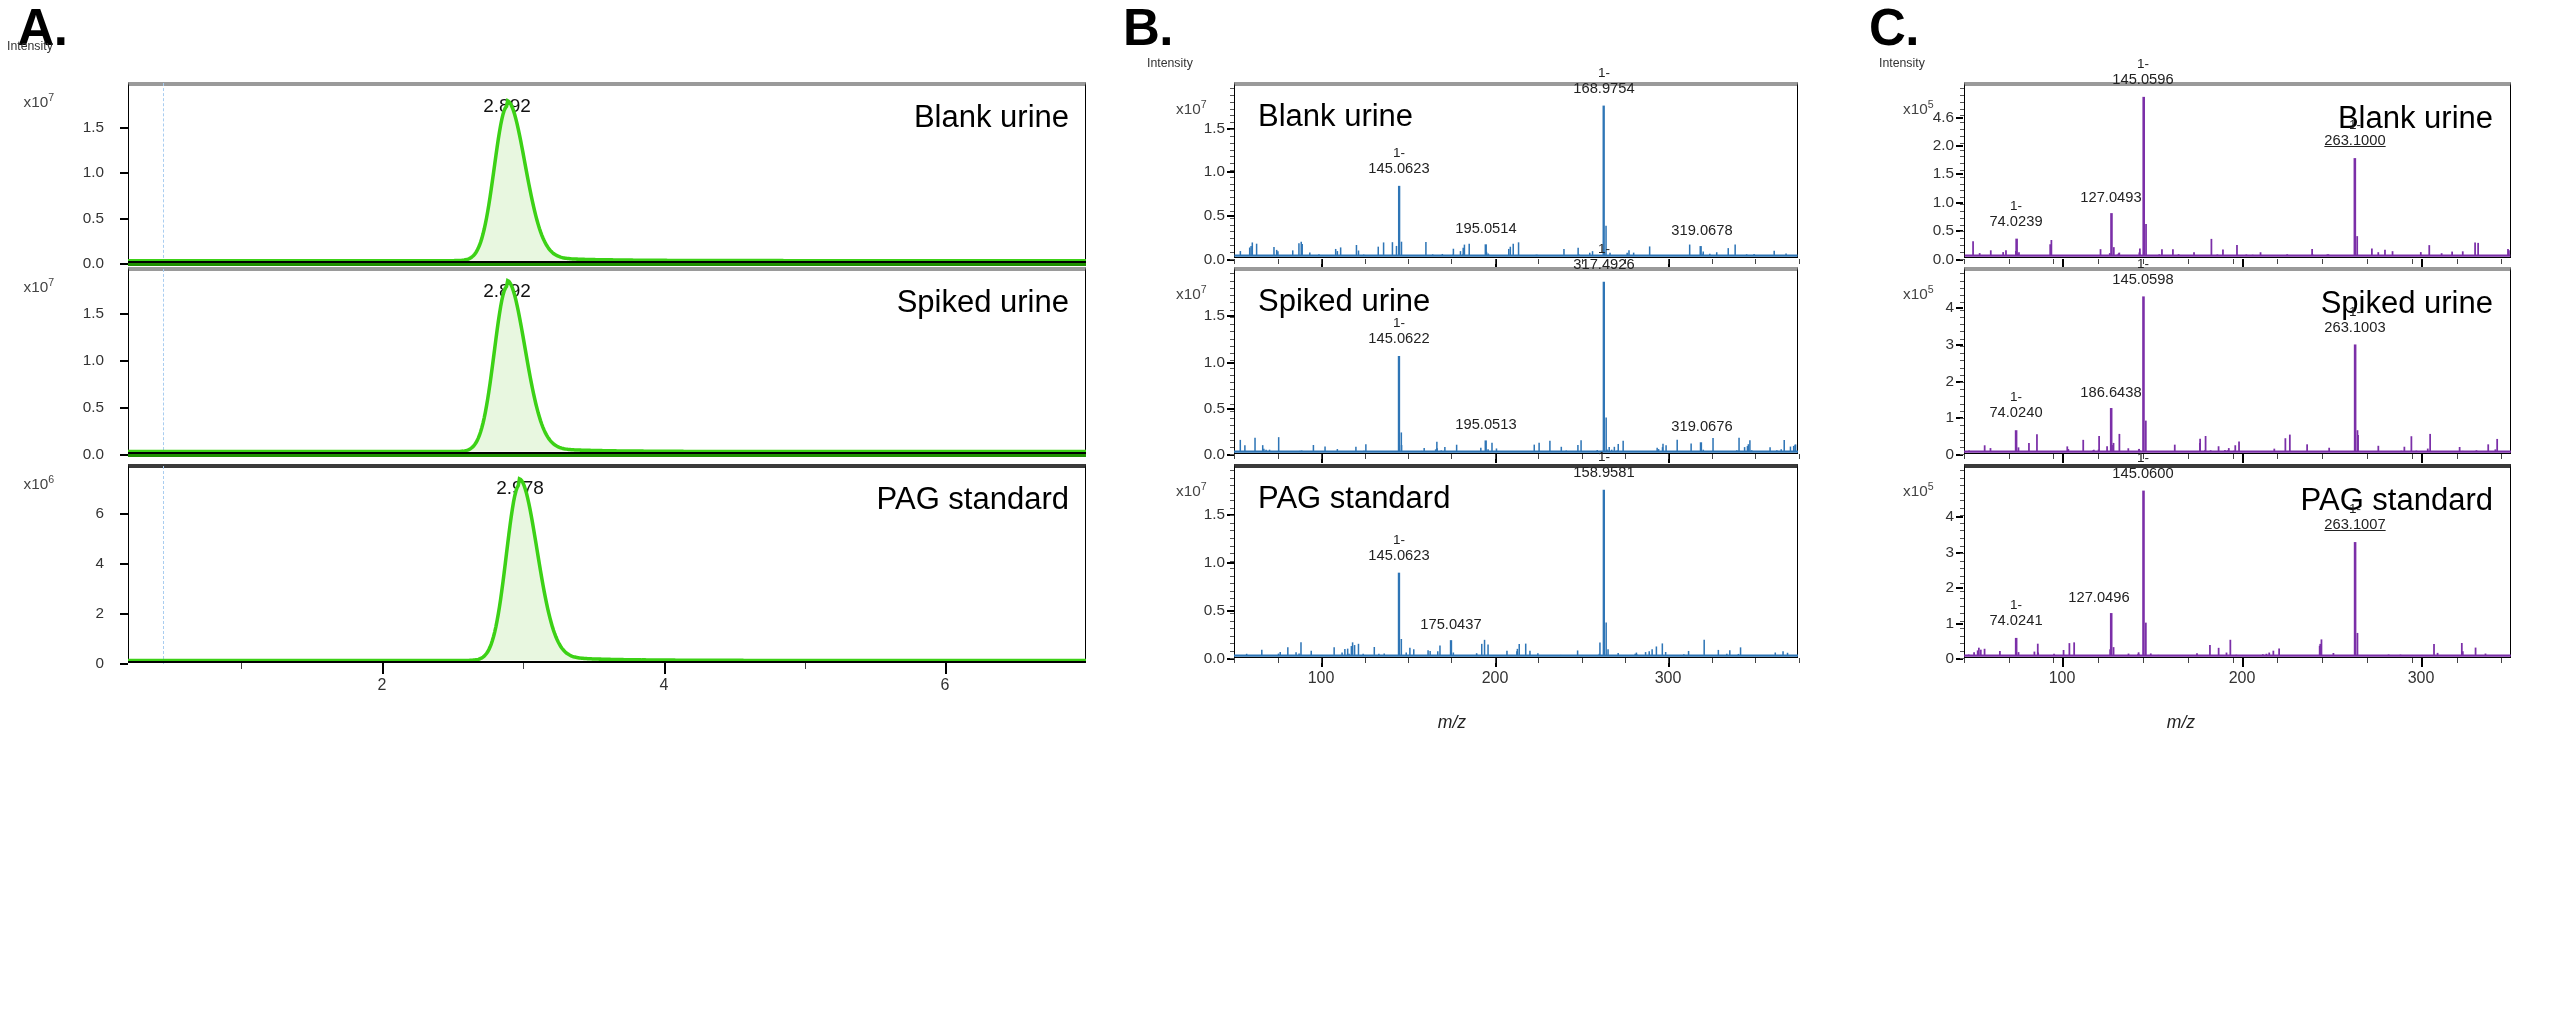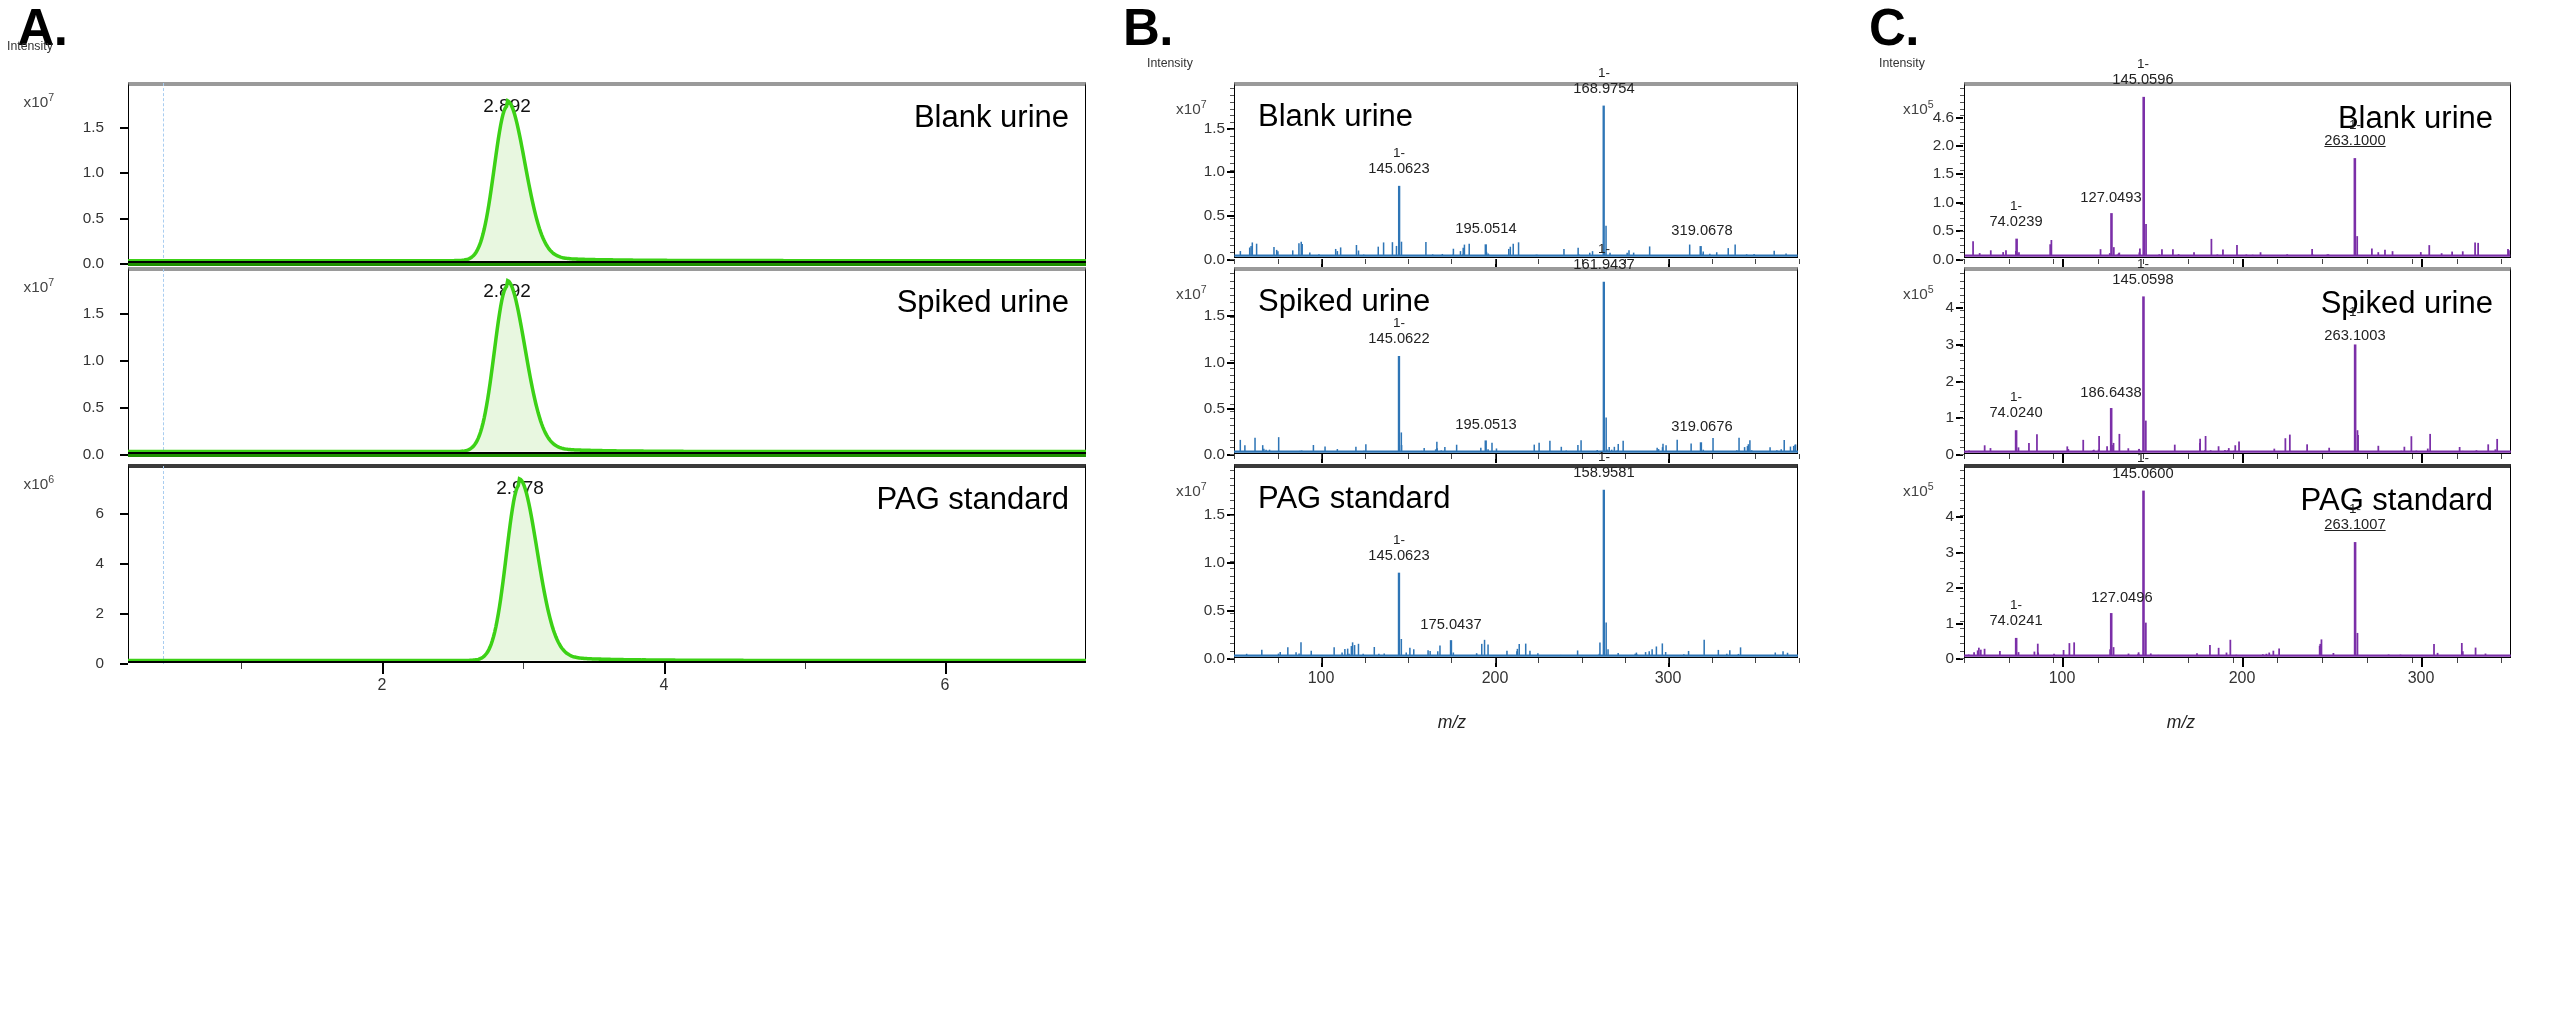--- a/index.html
+++ b/index.html
@@ -458,21 +458,21 @@
     </svg>
     <div class="peaklabel" style="left:294px;top:315px;">
       <span class="chg">1-</span>
       <span style="display:block;">145.0622</span>
     </div>
     <div class="peaklabel" style="left:381px;top:416px;">
       <span style="display:block;">195.0513</span>
     </div>
     <div class="peaklabel" style="left:499px;top:241px;">
       <span class="chg">1-</span>
-      <span style="display:block;">161.9437</span>
+      <span style="display:block;">317.4926</span>
     </div>
     <div class="peaklabel" style="left:597px;top:418px;">
       <span style="display:block;">319.0676</span>
     </div>
     <div class="tickmark" style="left:216px;top:454px;width:1.8px;height:9.4px;"></div>
     <div class="xtick" style="left:216px;top:465px;">100</div>
     <div class="tickmark" style="left:390px;top:454px;width:1.8px;height:9.4px;"></div>
     <div class="xtick" style="left:390px;top:465px;">200</div>
     <div class="tickmark" style="left:563px;top:454px;width:1.8px;height:9.4px;"></div>
     <div class="xtick" style="left:563px;top:465px;">300</div>
@@ -971,21 +971,21 @@
     </div>
     <div class="peaklabel" style="left:259px;top:384px;">
       <span style="display:block;">186.6438</span>
     </div>
     <div class="peaklabel" style="left:291px;top:256px;">
       <span class="chg">1-</span>
       <span style="display:block;">145.0598</span>
     </div>
     <div class="peaklabel" style="left:503px;top:304px;">
       <span class="chg">1-</span>
-      <span style="display:block;margin-top:8px;">263.1003</span>
+      <span style="display:block;">263.1003</span>
     </div>
     <div class="tickmark" style="left:210px;top:454px;width:1.8px;height:9.4px;"></div>
     <div class="xtick" style="left:210px;top:465px;">100</div>
     <div class="tickmark" style="left:390px;top:454px;width:1.8px;height:9.4px;"></div>
     <div class="xtick" style="left:390px;top:465px;">200</div>
     <div class="tickmark" style="left:569px;top:454px;width:1.8px;height:9.4px;"></div>
     <div class="xtick" style="left:569px;top:465px;">300</div>
     <div class="tickmark" style="left:112px;top:454px;width:1.2px;height:4.7px;background:#444;"></div>
     <div class="tickmark" style="left:157px;top:454px;width:1.2px;height:4.7px;background:#444;"></div>
     <div class="tickmark" style="left:201px;top:454px;width:1.2px;height:4.7px;background:#444;"></div>
@@ -1118,21 +1118,21 @@
         <line x1="309.1009836065574" x2="309.1009836065574" y1="326" y2="269.8490566037736"></line>
         <line x1="665.0283639344264" x2="665.0283639344264" y1="326" y2="132.79245283018867" stroke-width="4.4"></line>
         <line x1="669.0283639344264" x2="669.0283639344264" y1="326" y2="287.35849056603774"></line>
       </g>
       <line x1="0" x2="930" y1="326" y2="326" stroke="#7B2FA8" stroke-width="4"></line>
     </svg>
     <div class="peaklabel" style="left:164px;top:597px;">
       <span class="chg">1-</span>
       <span style="display:block;">74.0241</span>
     </div>
-    <div class="peaklabel" style="left:270px;top:589px;">
+    <div class="peaklabel" style="left:247px;top:589px;">
       <span style="display:block;">127.0496</span>
     </div>
     <div class="peaklabel" style="left:291px;top:450px;">
       <span class="chg">1-</span>
       <span style="display:block;">145.0600</span>
     </div>
     <div class="peaklabel" style="left:503px;top:501px;">
       <span class="chg">1-</span>
       <span style="display:block;text-decoration:underline;">263.1007</span>
     </div>

